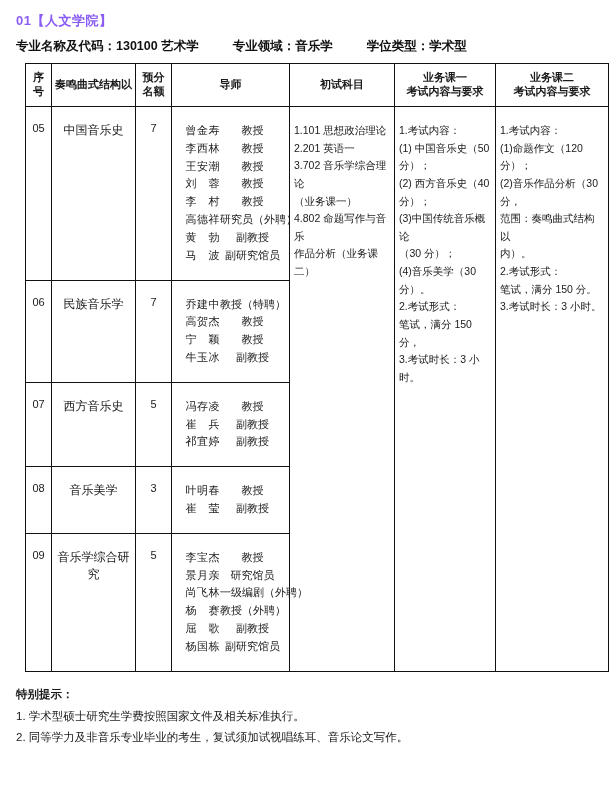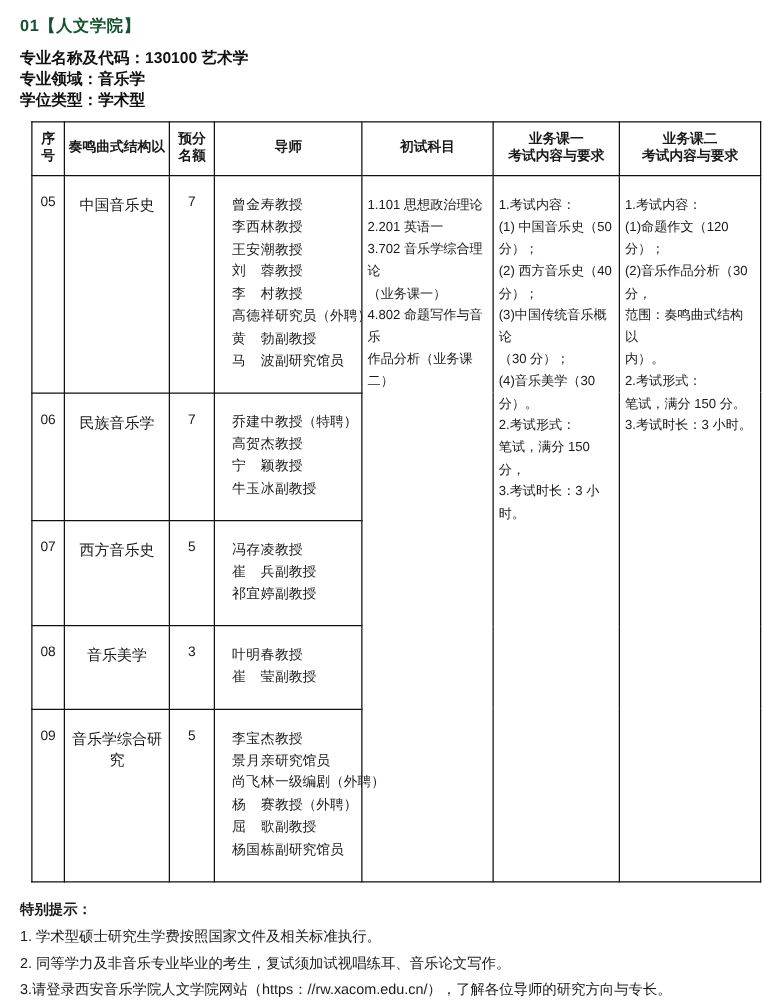--- a/index.html
+++ b/index.html
@@ -18,30 +18,29 @@
   .page {
     padding: 10px 14px 0 14px;
     box-sizing: border-box;
     width: 611px;
   }
   .doc-title {
     font-size: 13px;
     font-weight: bold;
     letter-spacing: 0.5px;
     margin: 2px 0 8px 2px;
-    color: #14532d;
+    color: #8b5cf6;
   }
   .meta-row {
     display: flex;
     align-items: baseline;
     font-size: 12.5px;
     font-weight: bold;
     margin: 0 0 8px 2px;
     color: #111;
-    flex-direction: column;
   }
   .meta-item { white-space: nowrap; }
   .meta-gap-1 { width: 34px; }
   .meta-gap-2 { width: 34px; }
 
   table.main {
     border-collapse: collapse;
     width: 583px;
     table-layout: fixed;
     font-size: 11px;
@@ -85,21 +84,21 @@
     font-size: 11px;
     line-height: 1.62;
     white-space: nowrap;
   }
   .tutor-name {
     width: 44px;
     flex: 0 0 44px;
     letter-spacing: 0.5px;
     text-align: right;
   }
-  .tutor-title { flex: 1 1 auto; }
+  .tutor-title { flex: 1 1 auto; text-align: center; }
 
   td.subj, td.biz {
     font-size: 10.5px;
     line-height: 1.68;
     padding: 5px 5px;
   }
   .p { margin: 0; }
 
   .notes {
     margin: 12px 2px 0 2px;
@@ -310,16 +309,15 @@
             </div>
           </td>
         </tr>
       </tbody>
   </table>
 
   <div class="notes">
     <div class="n-title">特别提示：</div>
     <div class="n-item">1. 学术型硕士研究生学费按照国家文件及相关标准执行。</div>
     <div class="n-item">2. 同等学力及非音乐专业毕业的考生，复试须加试视唱练耳、音乐论文写作。</div>
-    <div class="n-item">3.请登录西安音乐学院人文学院网站（https：//rw.xacom.edu.cn/），了解各位导师的研究方向与专长。</div>
   </div>
 
 </div>
 
 </body></html>

